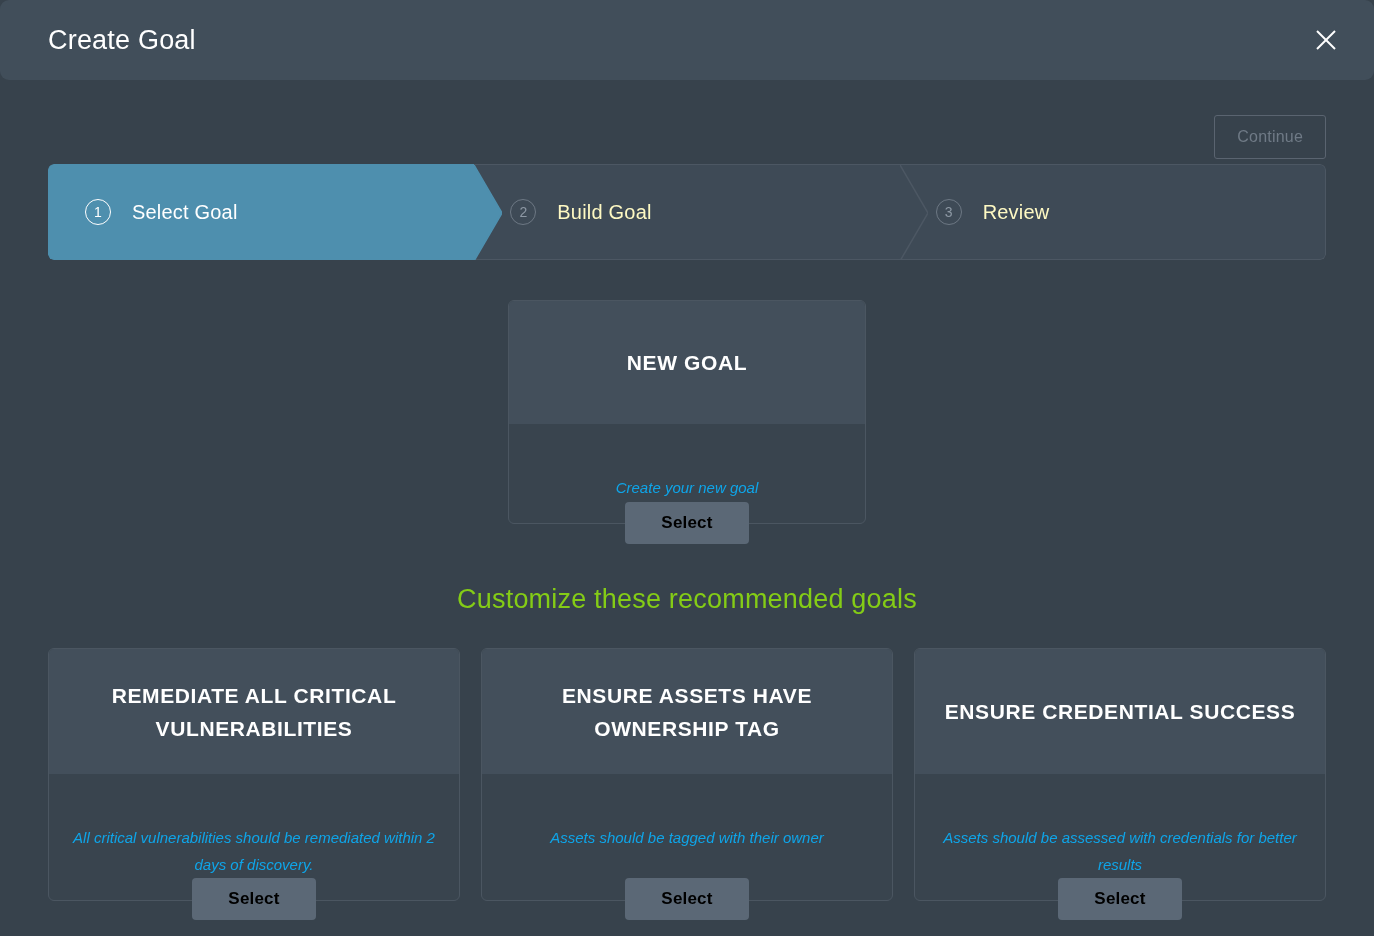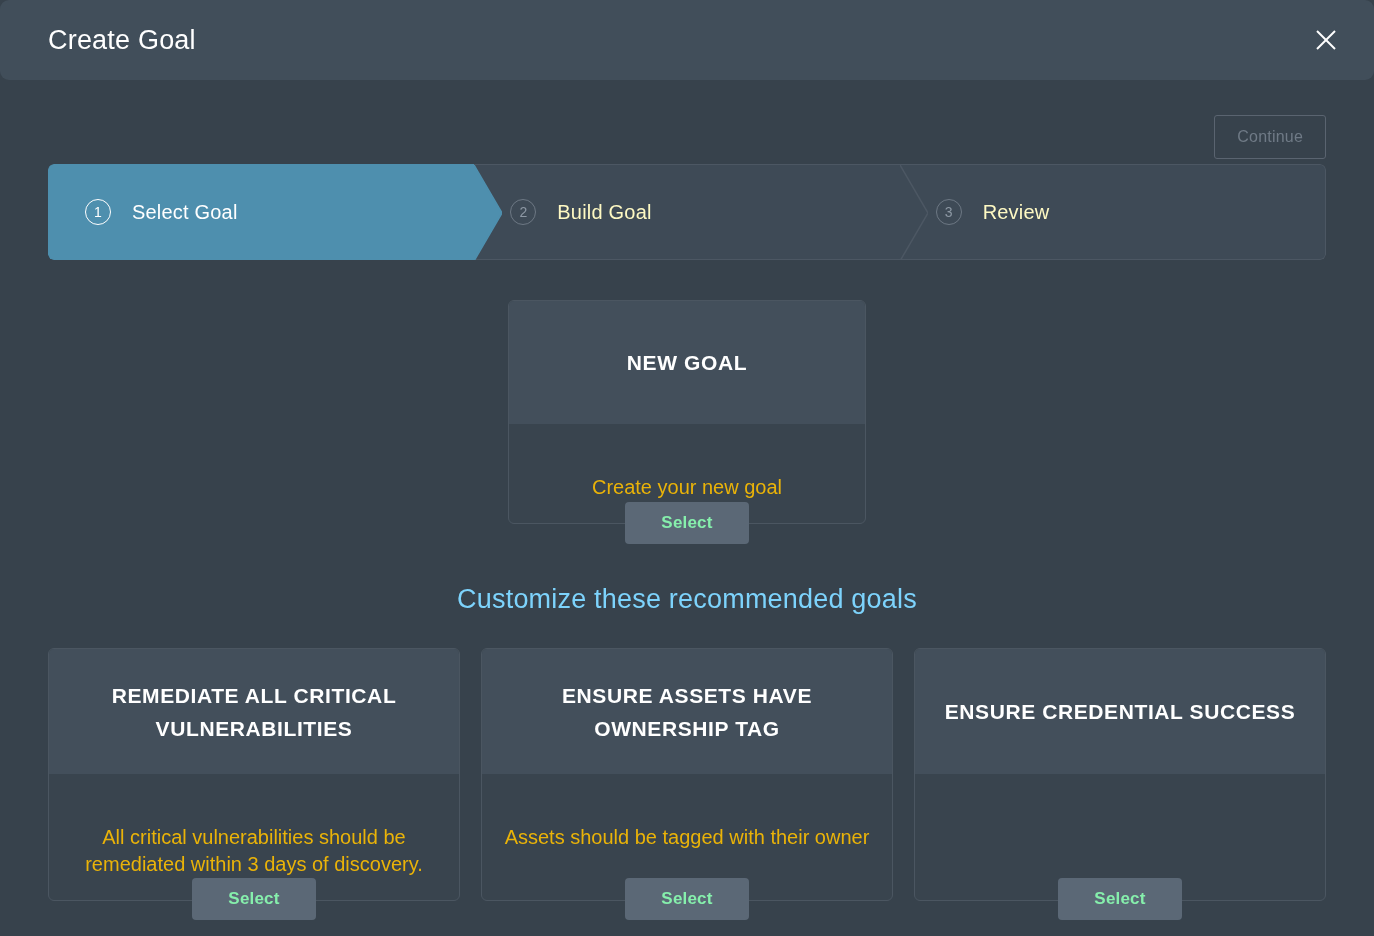--- a/index.html
+++ b/index.html
@@ -196,54 +196,55 @@
 
   .card-body {
     flex: 1;
     display: flex;
     justify-content: center;
     text-align: center;
     padding: 26px 18px 0;
   }
 
   .card-desc {
-    font-size: 20px;
+    font-size: 15px;
     line-height: 27px;
-    color: #eab308;
+    color: #0ea5e9;
+    font-style: italic;
   }
 
   .select-button {
     position: absolute;
     left: 50%;
     transform: translateX(-50%);
     width: 124px;
     height: 42px;
     background: #5b6876;
     border: none;
     border-radius: 4px;
-    color: #86efac;
+    color: #000000;
     font-size: 17px;
     font-weight: bold;
     font-family: "Liberation Sans", sans-serif;
     cursor: pointer;
     letter-spacing: 0.2px;
     z-index: 4;
   }
 
   
   .new-goal-card { width: 358px; height: 224px; }
   .new-goal-card .card-head { height: 123px; }
   .new-goal-card .select-button { bottom: -21px; }
 
   
   .section-heading {
     text-align: center;
     font-size: 27px;
     font-weight: 400;
-    color: #7dd3fc;
+    color: #84cc16;
     margin-top: 60px;
     letter-spacing: 0.2px;
   }
 
   .rec-grid {
     display: flex;
     justify-content: space-between;
     margin-top: 33px;
   }
 
@@ -326,37 +327,40 @@
 
   <div class="section-heading">Customize these recommended goals</div>
 
   <div class="rec-grid">
 
     <div class="card rec-card">
       <div class="card-head">
         <div class="card-title">REMEDIATE ALL CRITICAL VULNERABILITIES</div>
       </div>
       <div class="card-body">
-        <div class="card-desc">All critical vulnerabilities should be remediated within 3 days of discovery.</div>
+        <div class="card-desc">All critical vulnerabilities should be remediated within 2 days of discovery.</div>
       </div>
       <button class="select-button">Select</button>
     </div>
 
     <div class="card rec-card">
       <div class="card-head">
         <div class="card-title">ENSURE ASSETS HAVE OWNERSHIP TAG</div>
       </div>
       <div class="card-body">
         <div class="card-desc">Assets should be tagged with their owner</div>
       </div>
       <button class="select-button">Select</button>
     </div>
 
     <div class="card rec-card">
       <div class="card-head">
         <div class="card-title">ENSURE CREDENTIAL SUCCESS</div>
       </div>
+      <div class="card-body">
+        <div class="card-desc">Assets should be assessed with credentials for better results</div>
+      </div>
       <button class="select-button">Select</button>
     </div>
 
   </div>
 
 </div>
 
 </body></html>

